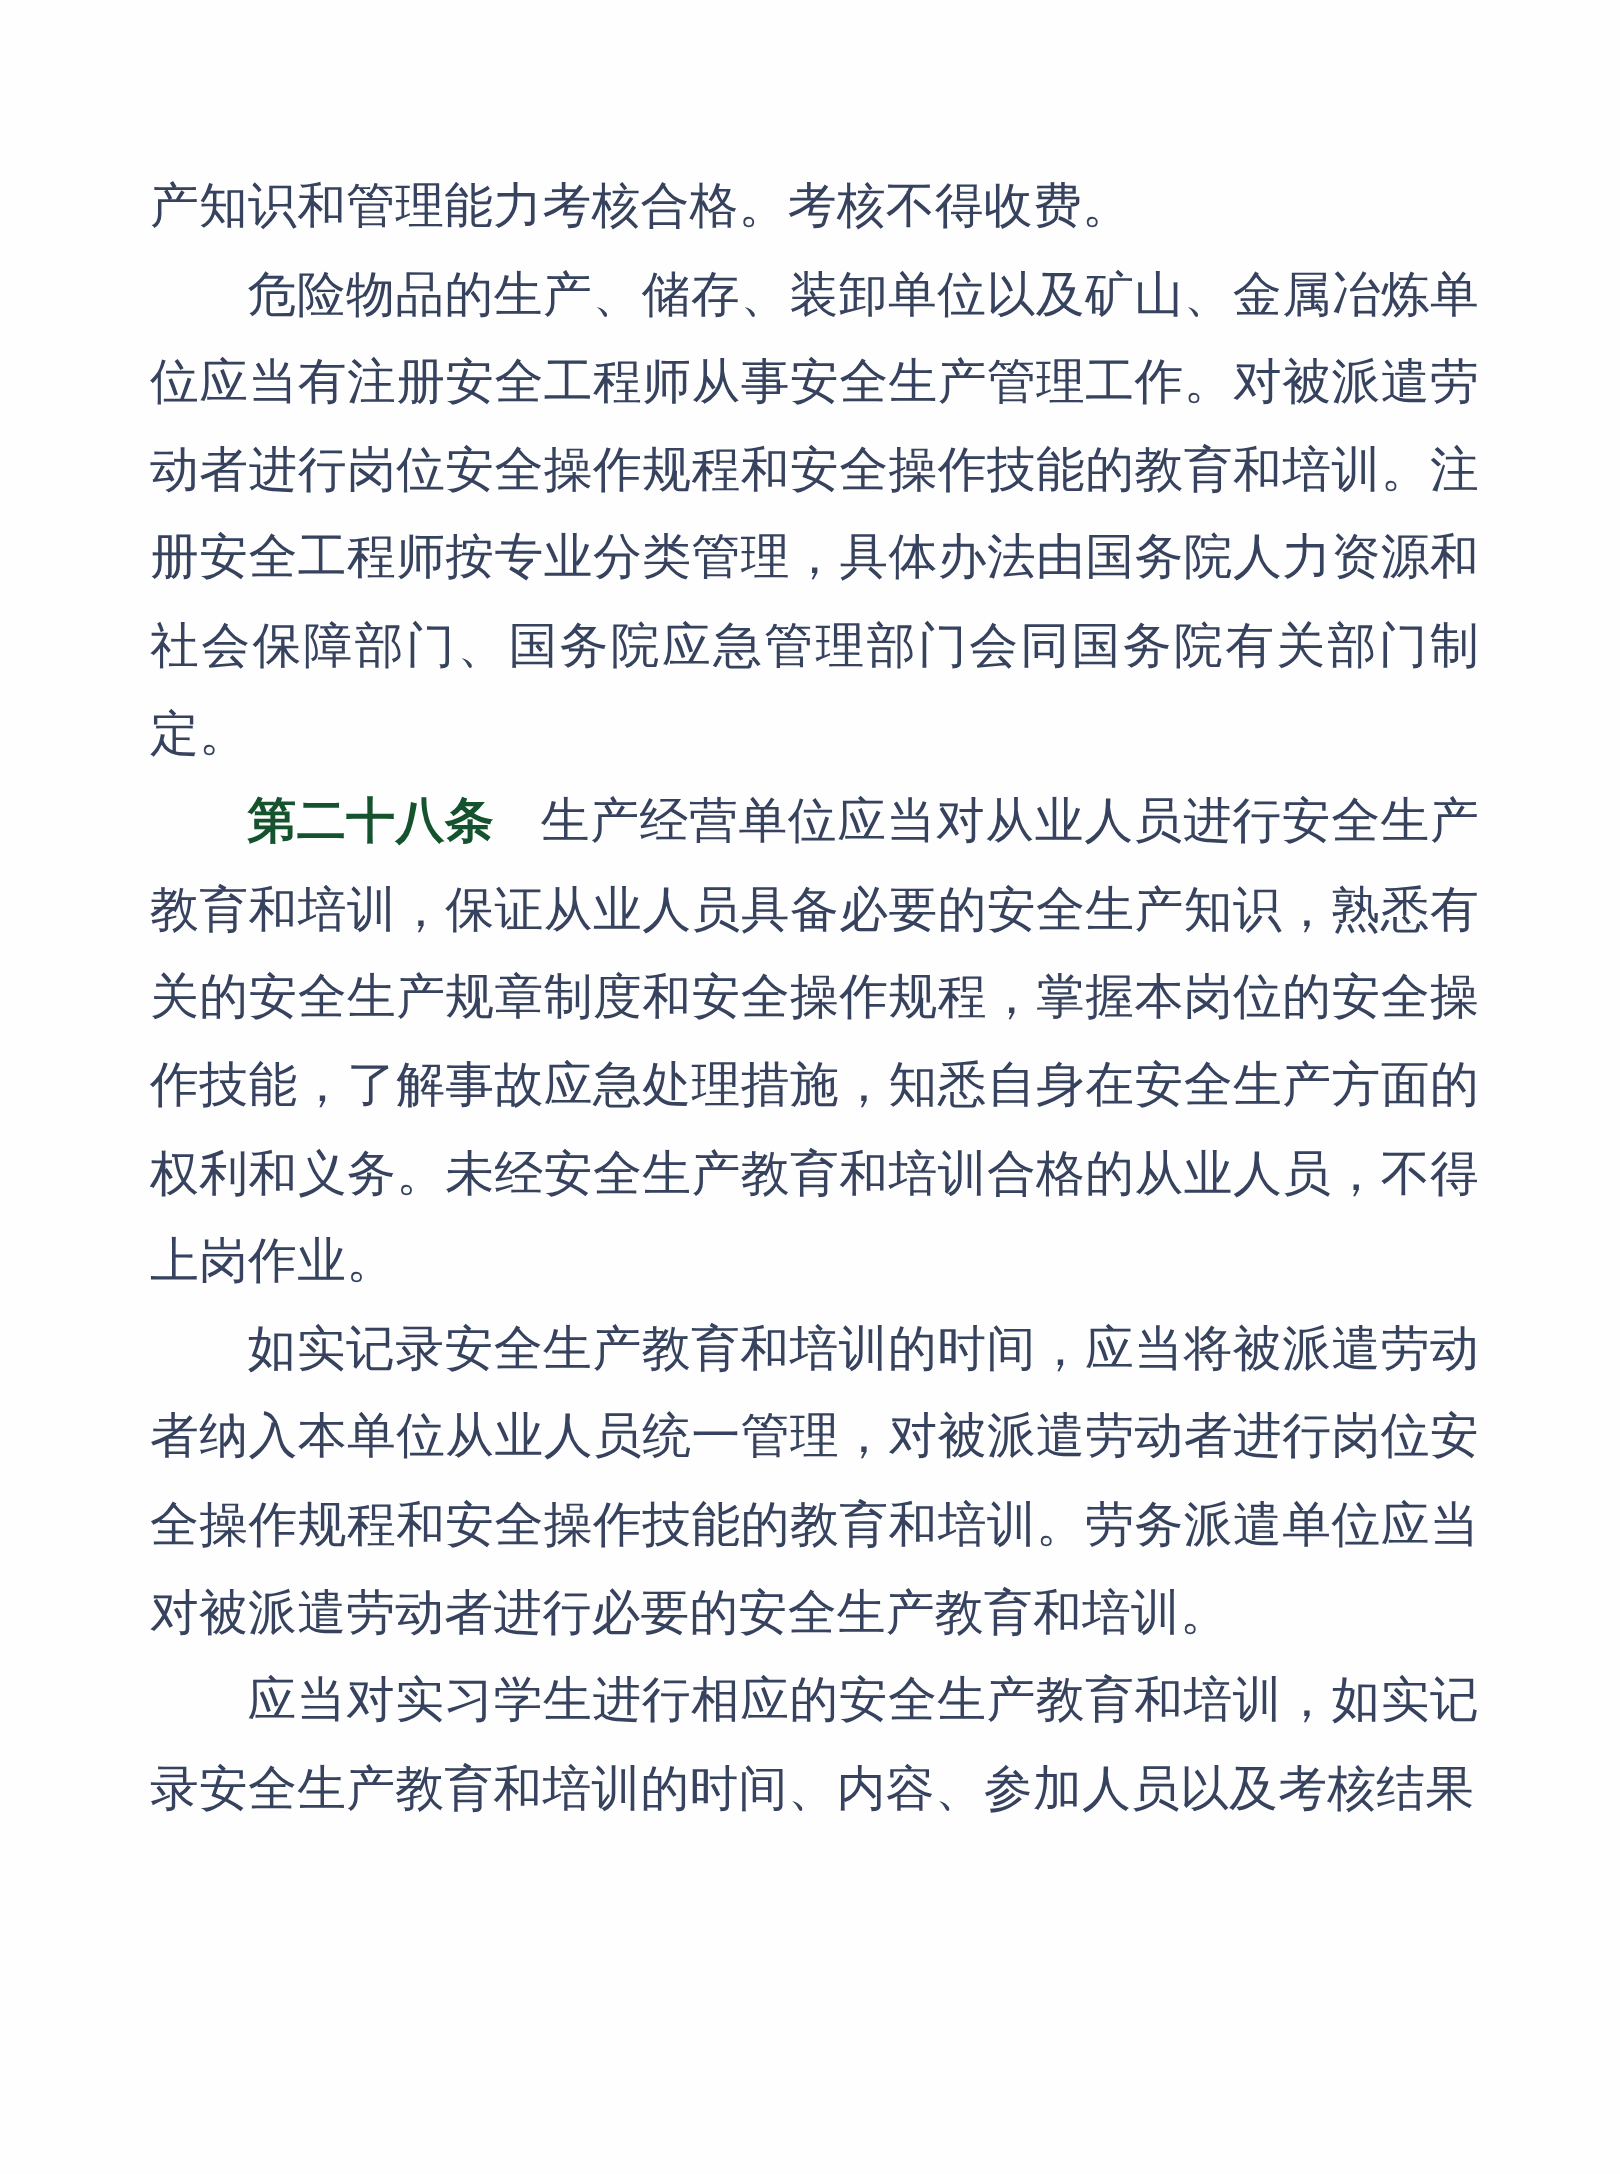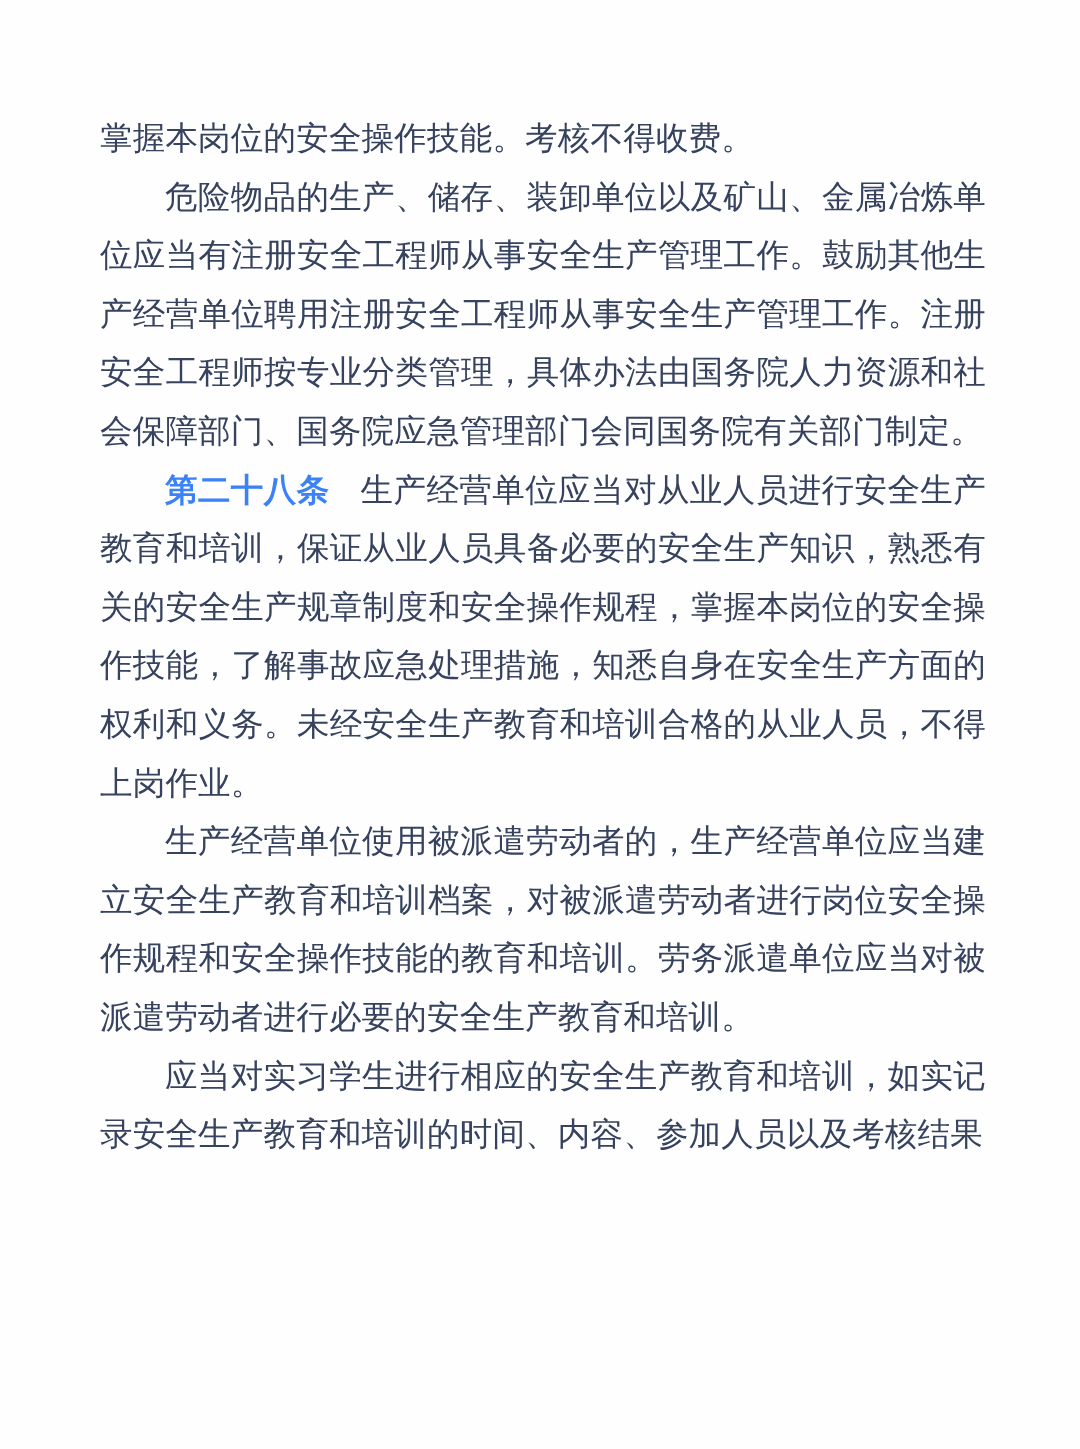--- a/index.html
+++ b/index.html
@@ -29,36 +29,36 @@
     letter-spacing: 0.2px;
   }
   .para {
     margin: 0;
   }
   .indent {
     text-indent: 2em;
   }
   .article-no {
     font-weight: 700;
-    color: #3b82f6;
+    color: #14532d;
     margin-right: 0.95em;
     margin-top: 37px;
   }
 </style>
 </head>
 <body>
 
 <div class="page">
   <div class="doc">
 
-    <p class="para">掌握本岗位的安全操作技能。考核不得收费。</p>
+    <p class="para">产知识和管理能力考核合格。考核不得收费。</p>
 
-    <p class="para indent">危险物品的生产、储存、装卸单位以及矿山、金属冶炼单位应当有注册安全工程师从事安全生产管理工作。鼓励其他生产经营单位聘用注册安全工程师从事安全生产管理工作。注册安全工程师按专业分类管理，具体办法由国务院人力资源和社会保障部门、国务院应急管理部门会同国务院有关部门制定。</p>
+    <p class="para indent">危险物品的生产、储存、装卸单位以及矿山、金属冶炼单位应当有注册安全工程师从事安全生产管理工作。对被派遣劳动者进行岗位安全操作规程和安全操作技能的教育和培训。注册安全工程师按专业分类管理，具体办法由国务院人力资源和社会保障部门、国务院应急管理部门会同国务院有关部门制定。</p>
 
     <p class="para indent"><span class="article-no">第二十八条</span><span>生产经营单位应当对从业人员进行安全生产教育和培训，保证从业人员具备必要的安全生产知识，熟悉有关的安全生产规章制度和安全操作规程，掌握本岗位的安全操作技能，了解事故应急处理措施，知悉自身在安全生产方面的权利和义务。未经安全生产教育和培训合格的从业人员，不得上岗作业。</span></p>
 
-    <p class="para indent">生产经营单位使用被派遣劳动者的，生产经营单位应当建立安全生产教育和培训档案，对被派遣劳动者进行岗位安全操作规程和安全操作技能的教育和培训。劳务派遣单位应当对被派遣劳动者进行必要的安全生产教育和培训。</p>
+    <p class="para indent">如实记录安全生产教育和培训的时间，应当将被派遣劳动者纳入本单位从业人员统一管理，对被派遣劳动者进行岗位安全操作规程和安全操作技能的教育和培训。劳务派遣单位应当对被派遣劳动者进行必要的安全生产教育和培训。</p>
 
 
     <p class="para indent">应当对实习学生进行相应的安全生产教育和培训，如实记录安全生产教育和培训的时间、内容、参加人员以及考核结果</p>
 
   </div>
 </div>
 
 </body></html>

